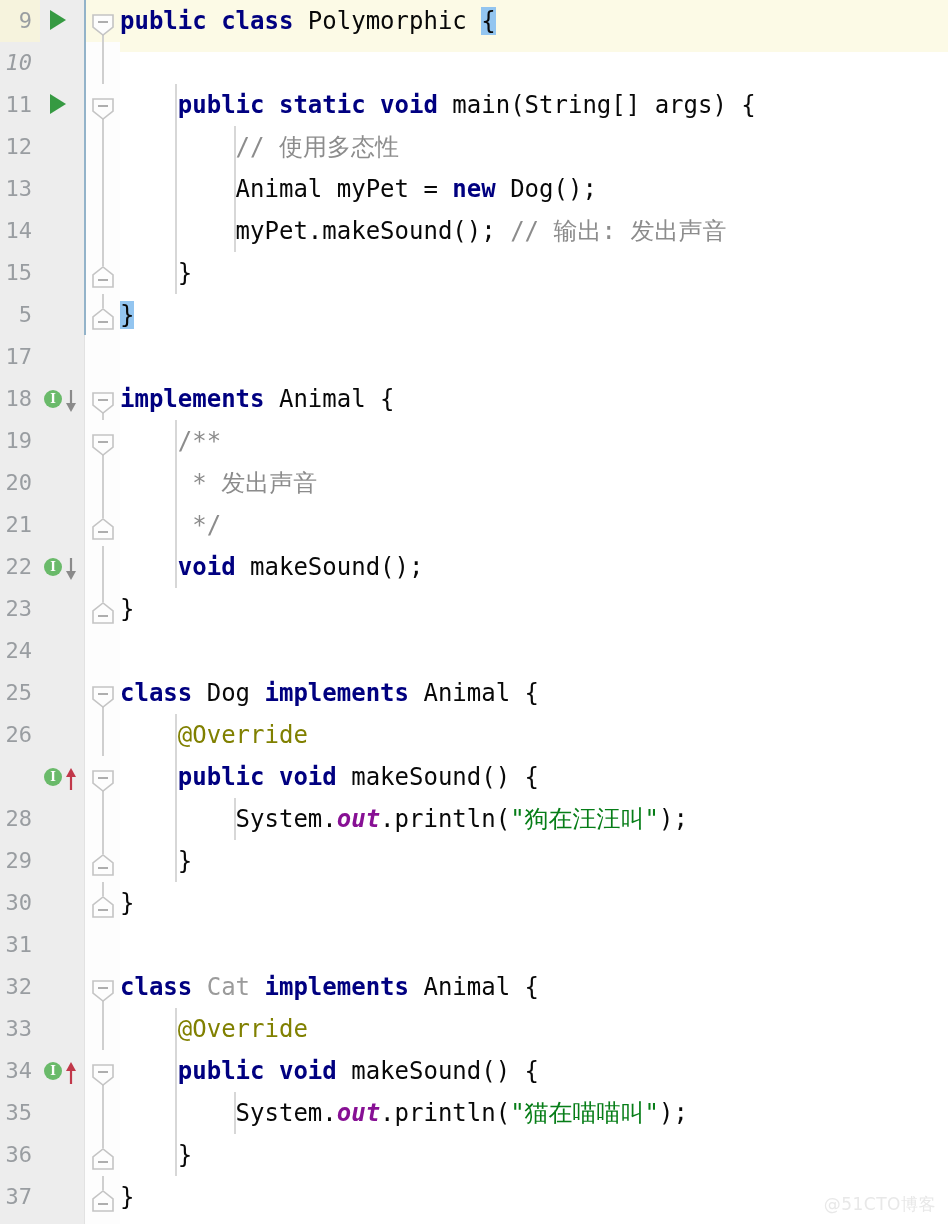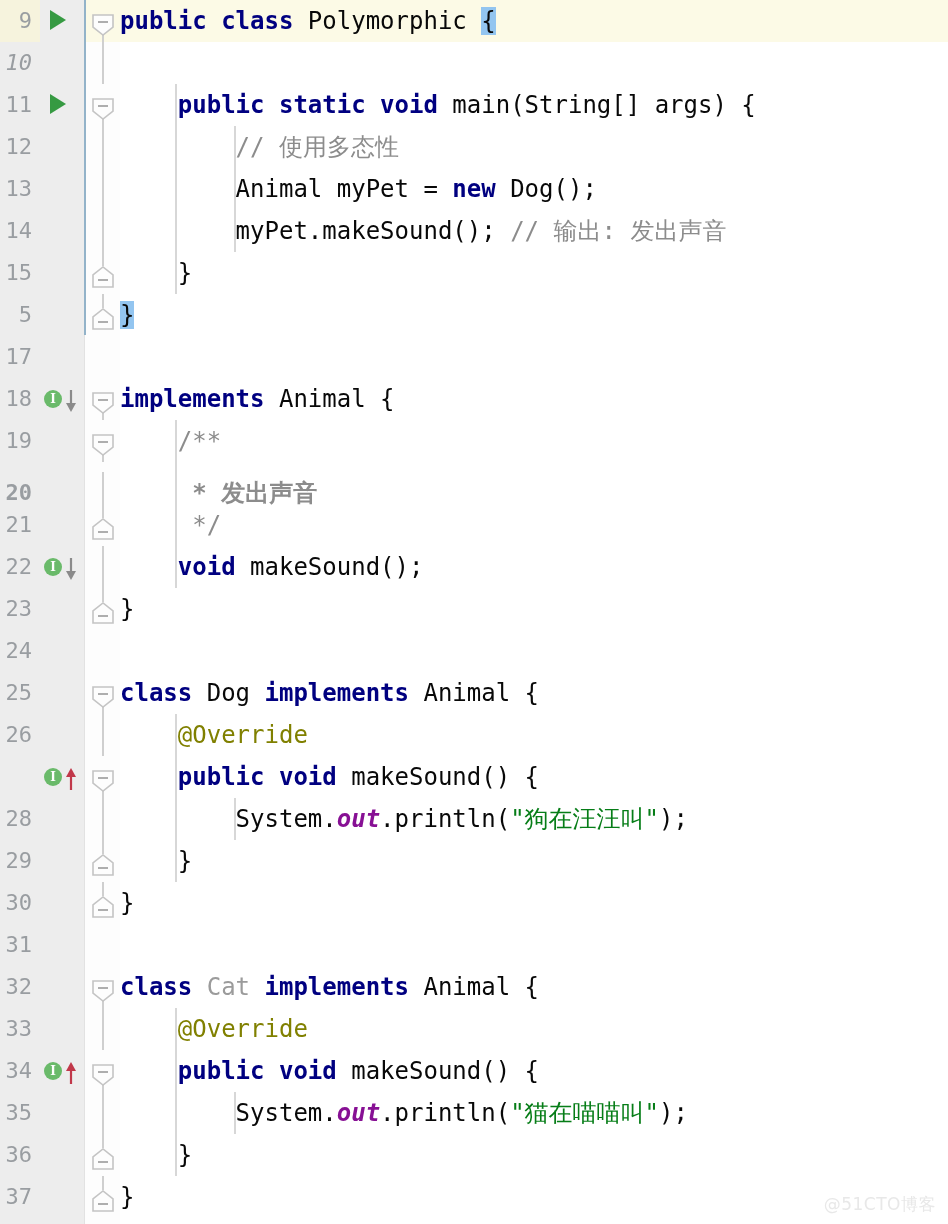--- a/index.html
+++ b/index.html
@@ -66,21 +66,21 @@
     width: 44px; height: 42px;
     background: #ededed;
   }
   .fold-cell {
     position: absolute; left: 86px; top: 0;
     width: 34px; height: 42px;
     background: #fdfdfd;
   }
   .code-cell {
     position: absolute; left: 120px; top: 0;
-    right: 0; height: 42px;
+    right: 0; height: 52px;
     white-space: pre;
     font-family: "DejaVu Sans Mono", monospace;
     font-size: 24px;
     color: #080808;
     letter-spacing: 0px;
   }
 
   
   .run-arrow {
     position: absolute; left: 10px; top: 10px;
@@ -279,21 +279,21 @@
         <div class="fold-cell">
           <div class="fold-line half-bot"></div>
           <div class="fold-mark"><svg width="24" height="22" viewBox="0 0 24 22">
               <path d="M2 1 H22 V13 L12 21 L2 13 Z" fill="#fdfdfd" stroke="#c4c4c4" stroke-width="1.6"></path>
               <line x1="7" y1="8" x2="17" y2="8" stroke="#9a9a9a" stroke-width="1.6"></line>
             </svg></div>
         </div>
         <div class="code-cell"><span>    </span><span class="cmt">/**</span></div>
       </div>
       <div class="indent" style="left: 175px; top: 462px; height: 42px;"></div>
-      <div class="line" style="top: 472px; font-weight: bold;">
+      <div class="line" style="top: 462px;">
         <div class="lnum-cell" style="padding-right: 8px;">20</div>
         <div class="run-cell"></div>
         <div class="fold-cell">
           <div class="fold-line"></div>
         </div>
         <div class="code-cell"><span>     </span><span class="cmt">* 发出声音</span></div>
       </div>
       <div class="indent" style="left: 175px; top: 504px; height: 42px;"></div>
       <div class="line" style="top: 504px;">
         <div class="lnum-cell" style="padding-right: 8px;">21</div>

